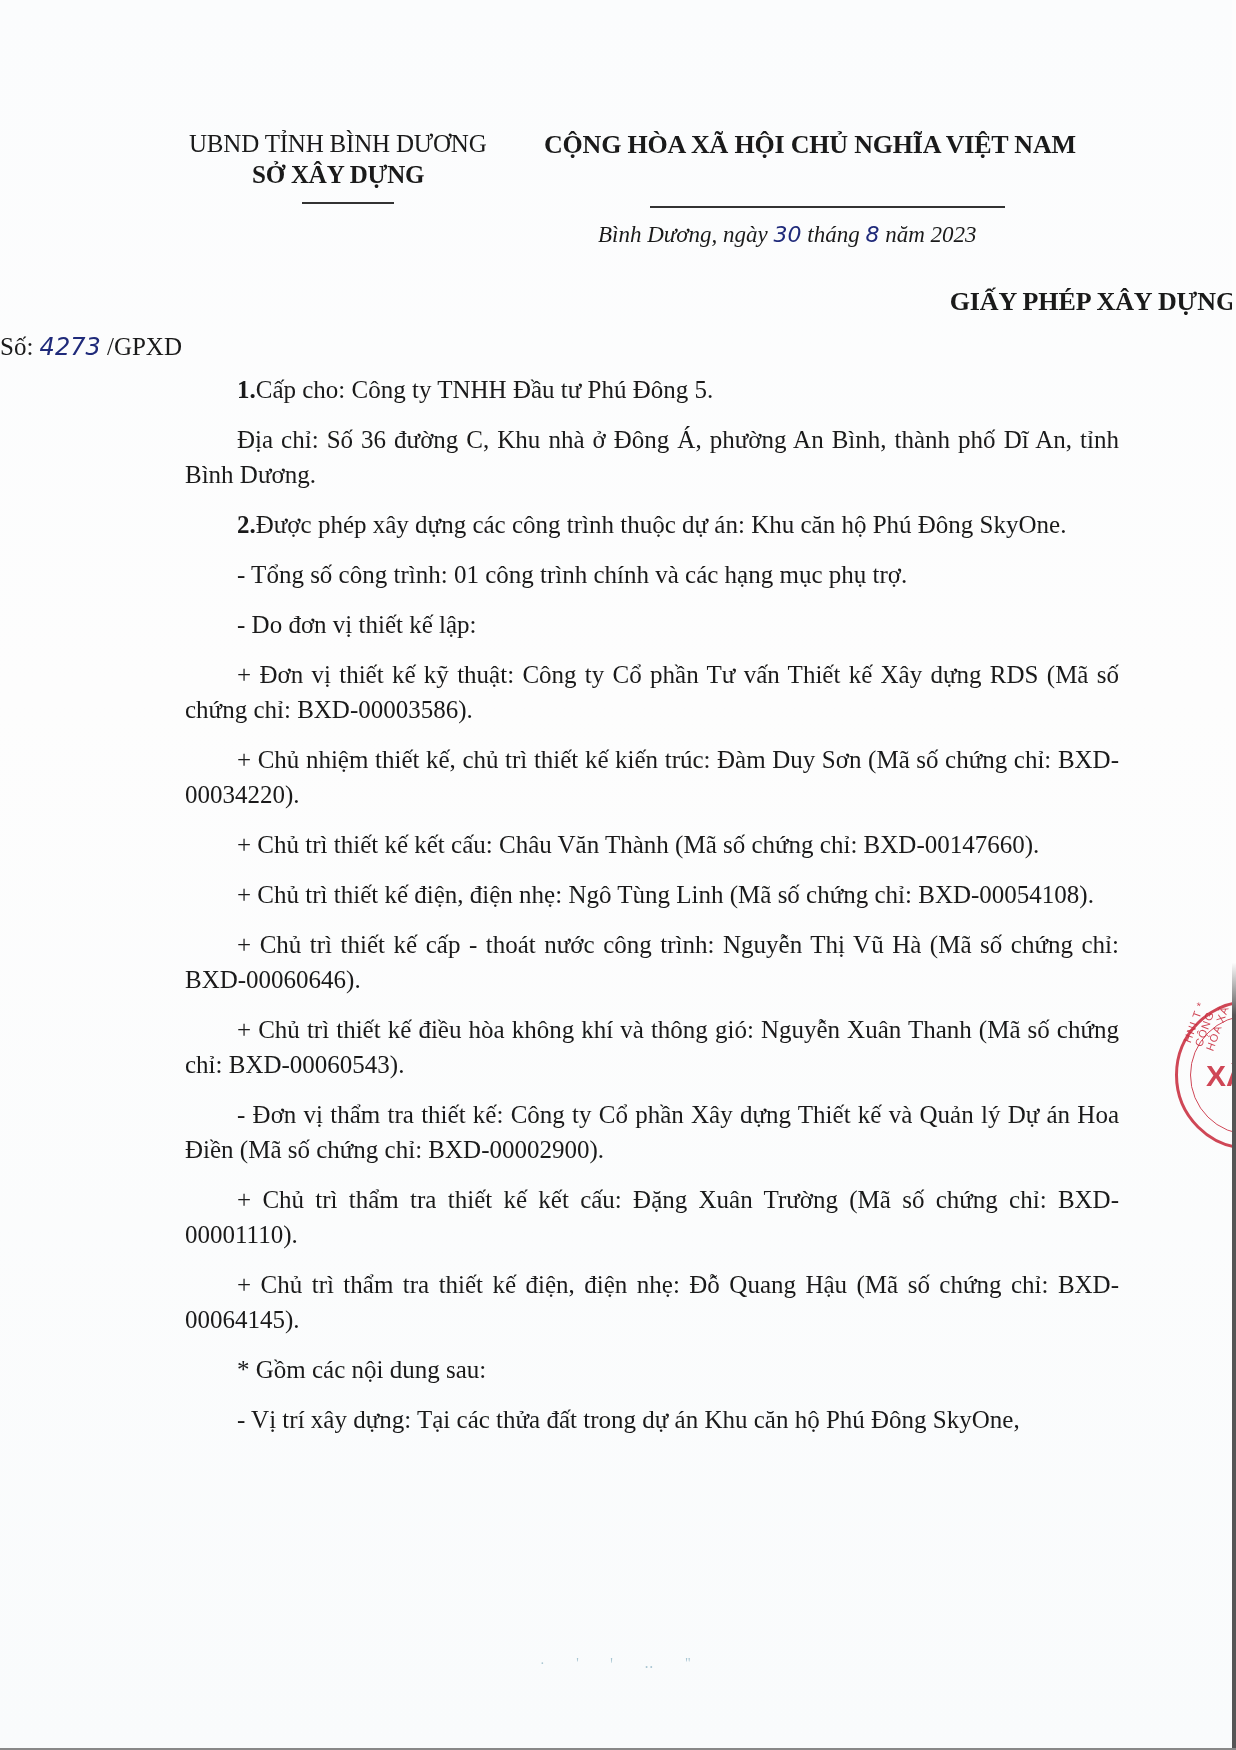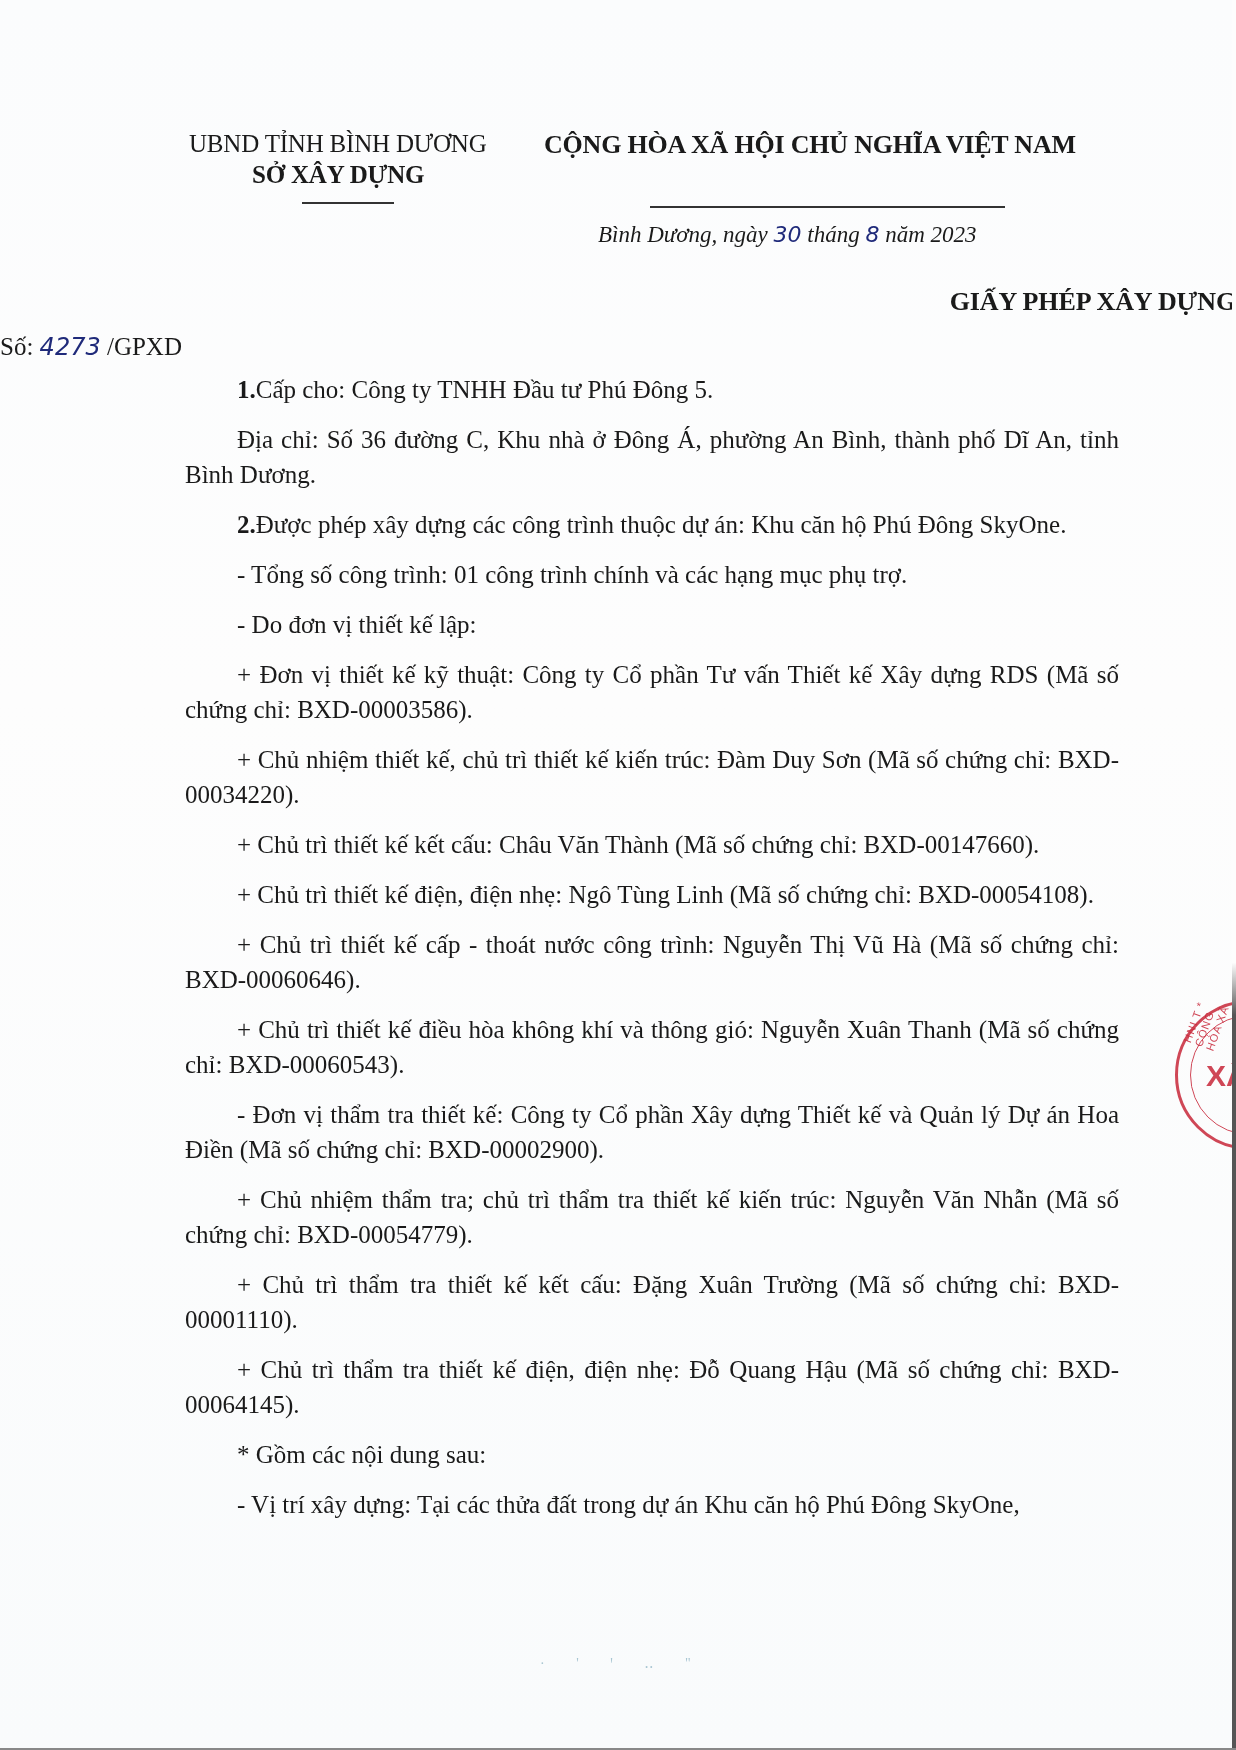--- a/index.html
+++ b/index.html
@@ -148,21 +148,20 @@
     <p><b>2.</b><span>Được phép xây dựng các công trình thuộc dự án: Khu căn hộ Phú Đông SkyOne.</span></p>
     <p>- Tổng số công trình: 01 công trình chính và các hạng mục phụ trợ.</p>
     <p>- Do đơn vị thiết kế lập:</p>
     <p>+ Đơn vị thiết kế kỹ thuật: Công ty Cổ phần Tư vấn Thiết kế Xây dựng RDS (Mã số chứng chỉ: BXD-00003586).</p>
     <p>+ Chủ nhiệm thiết kế, chủ trì thiết kế kiến trúc: Đàm Duy Sơn (Mã số chứng chỉ: BXD-00034220).</p>
     <p>+ Chủ trì thiết kế kết cấu: Châu Văn Thành (Mã số chứng chỉ: BXD-00147660).</p>
     <p>+ Chủ trì thiết kế điện, điện nhẹ: Ngô Tùng Linh (Mã số chứng chỉ: BXD-00054108).</p>
     <p>+ Chủ trì thiết kế cấp - thoát nước công trình: Nguyễn Thị Vũ Hà (Mã số chứng chỉ: BXD-00060646).</p>
     <p>+ Chủ trì thiết kế điều hòa không khí và thông gió: Nguyễn Xuân Thanh (Mã số chứng chỉ: BXD-00060543).</p>
     <p>- Đơn vị thẩm tra thiết kế: Công ty Cổ phần Xây dựng Thiết kế và Quản lý Dự án Hoa Điền (Mã số chứng chỉ: BXD-00002900).</p>
-    <p>+ Chủ nhiệm thẩm tra; chủ trì thẩm tra thiết kế kiến trúc: Nguyễn Văn Nhẫn (Mã số chứng chỉ: BXD-00054779).</p>
     <p>+ Chủ trì thẩm tra thiết kế kết cấu: Đặng Xuân Trường (Mã số chứng chỉ: BXD-00001110).</p>
     <p>+ Chủ trì thẩm tra thiết kế điện, điện nhẹ: Đỗ Quang Hậu (Mã số chứng chỉ: BXD-00064145).</p>
     <p>* Gồm các nội dung sau:</p>
     <p>- Vị trí xây dựng: Tại các thửa đất trong dự án Khu căn hộ Phú Đông SkyOne,</p>
   </div>
 
   <div class="faint-marks">· ' ꞌ ‥ "</div>
 
   <div class="stamp">
     <span class="stamp-text">XÂ</span>

